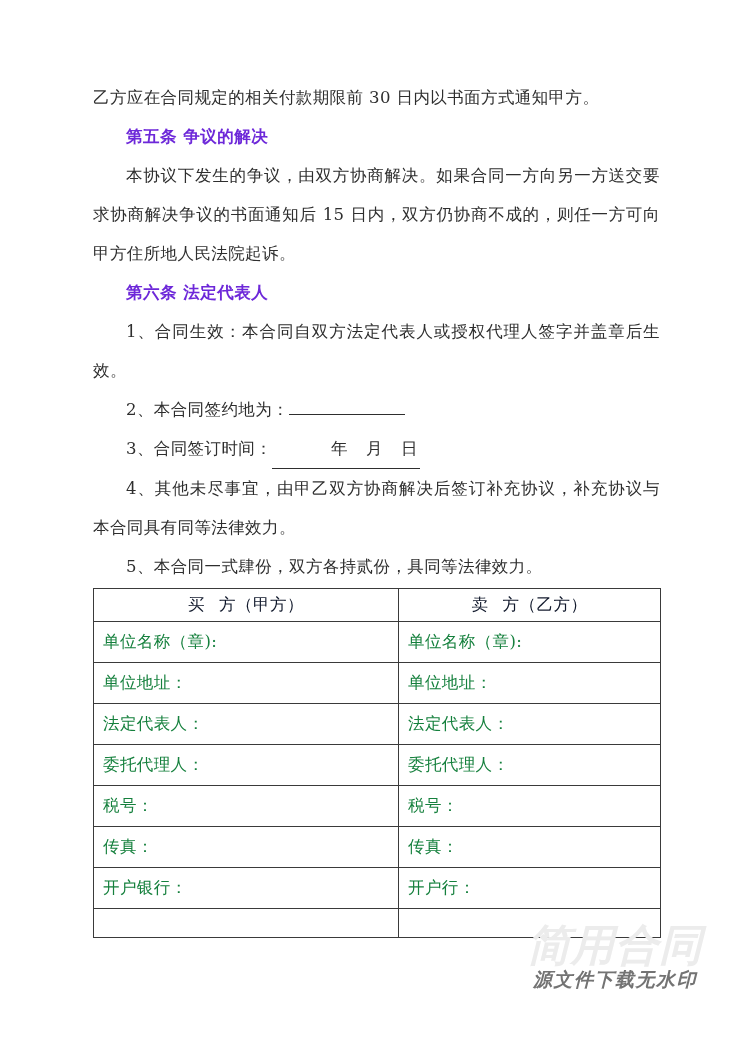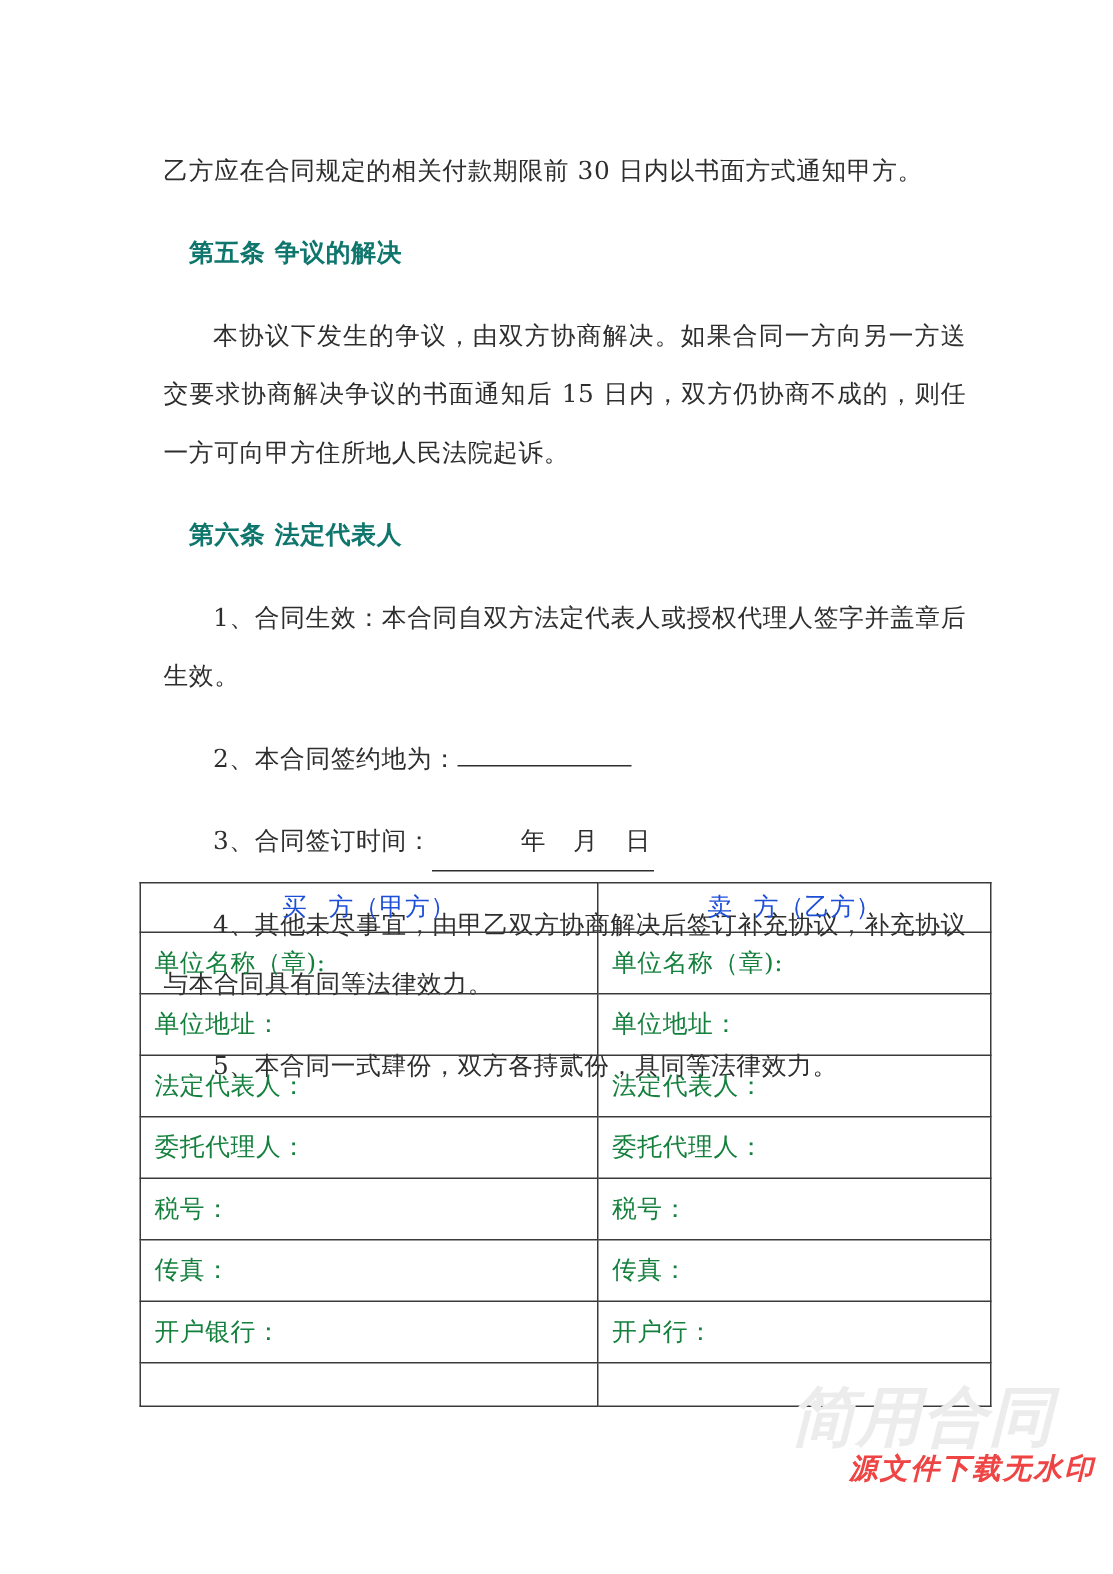--- a/index.html
+++ b/index.html
@@ -27,41 +27,41 @@
 
   
   .doc-body {
     position: absolute;
     left: 93px;
     top: 78px;
     width: 567px;
   }
 
   p.para {
-    margin: 16px;
+    margin: 0;
     font-size: 16.5px;
     line-height: 39px;
     letter-spacing: 0.4px;
     text-align: justify;
     text-justify: inter-ideograph;
     color: #2e2e2e;
   }
 
   p.indent {
     text-indent: 2em;
   }
 
   h2.heading {
     margin: 0;
     font-size: 16.5px;
     line-height: 39px;
     font-weight: bold;
     text-indent: 2em;
     letter-spacing: 0.5px;
-    color: #0f766e;
+    color: #6d28d9;
   }
 
   .blank-line {
     display: inline-block;
     border-bottom: 1.5px solid #2e2e2e;
     vertical-align: baseline;
   }
   .blank-wide { width: 116px; height: 1.05em; }
 
   .date-line {
@@ -85,21 +85,21 @@
   .sig-table td, .sig-table th {
     border: 1.4px solid #3a3a3a;
     padding: 0;
     font-weight: normal;
   }
   .sig-table th {
     height: 32px;
     text-align: center;
     font-size: 16.5px;
     letter-spacing: 0.5px;
-    color: #1d4ed8;
+    color: #0f172a;
   }
   .sig-table td {
     height: 40px;
     font-size: 16.5px;
     padding-left: 9px;
     letter-spacing: 0.4px;
     vertical-align: middle;
     color: #15803d;
   }
   .sig-table td.blank-cell { height: 28px; }
@@ -126,24 +126,23 @@
     letter-spacing: 1px;
     color: #ececec;
     line-height: 40px;
   }
   .wm-sub {
     font-family: "DejaVu Sans", "Liberation Sans", sans-serif;
     font-size: 19px;
     font-weight: bold;
     font-style: italic;
     letter-spacing: 1.5px;
-    color: #ef4444;
+    color: #737373;
     line-height: 24px;
     margin-top: 2px;
-    text-align: right;
   }
 </style>
 </head>
 <body>
 
 <div class="page">
 
   <div class="doc-body">
 
     <p class="para">乙方应在合同规定的相关付款期限前 30 日内以书面方式通知甲方。</p>

